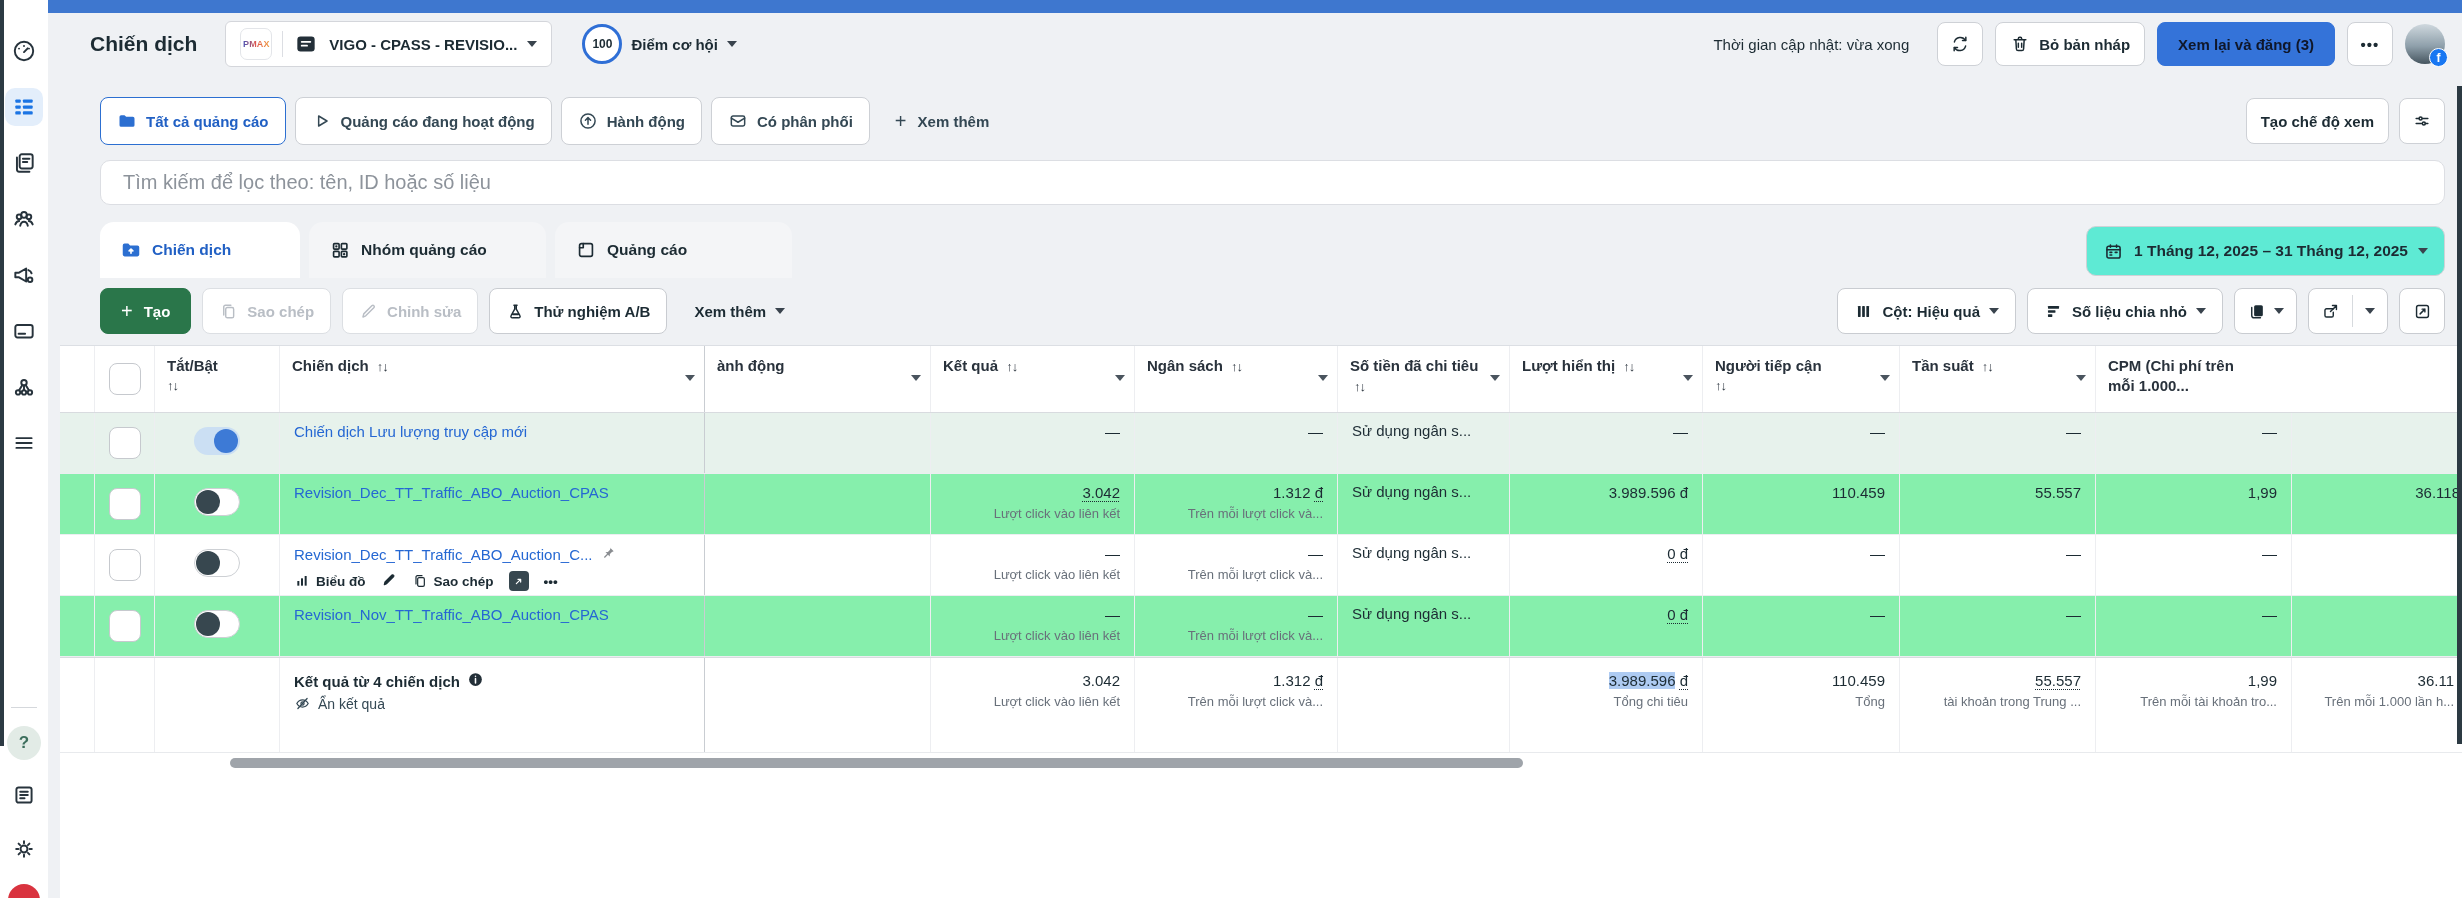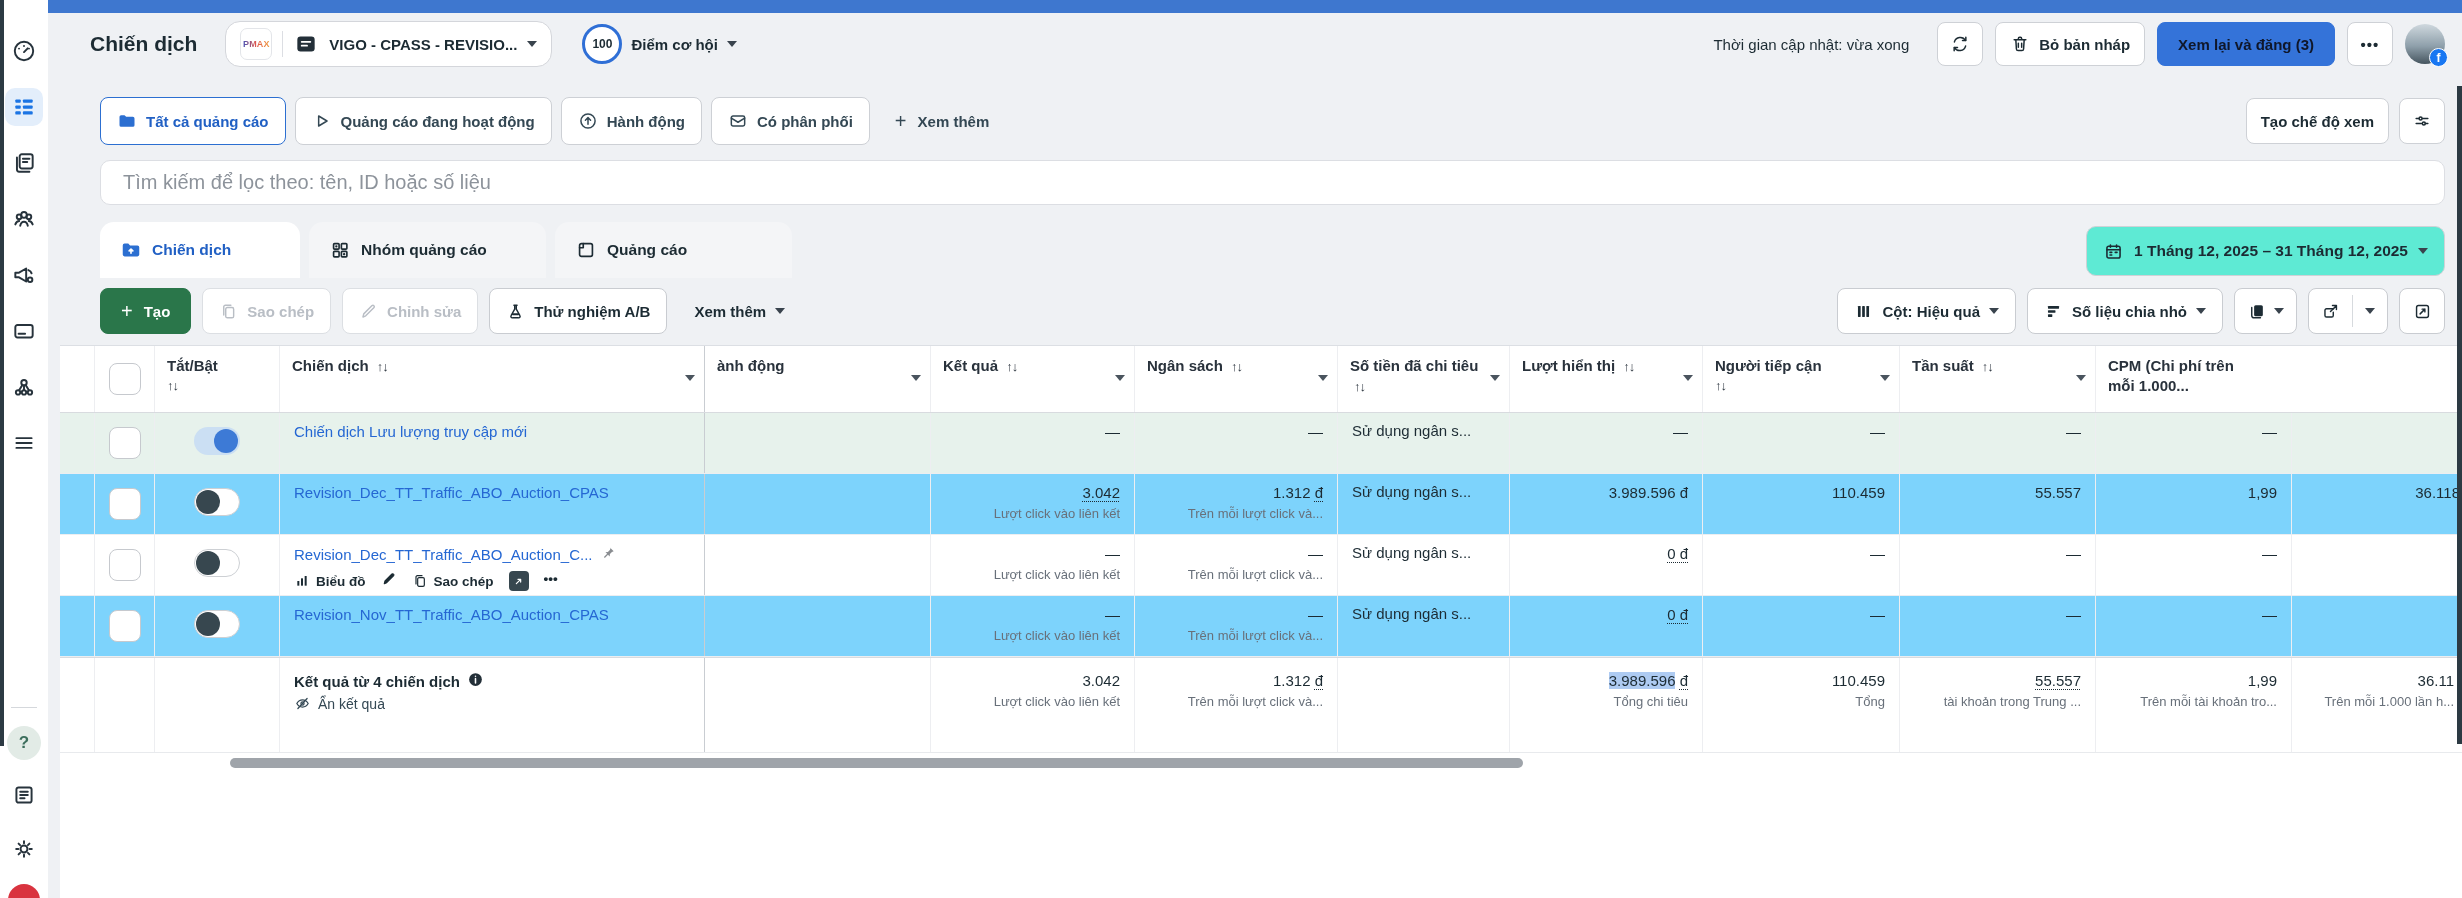--- a/index.html
+++ b/index.html
@@ -20,21 +20,21 @@
   .side-div{width:26px;height:1px;background:#d5d8dc;margin-bottom:2px}
   .help-circle{width:34px;height:34px;border-radius:50%;background:#e2ebe6;color:#3c6e5c;
                font-size:17px;font-weight:700;display:flex;align-items:center;justify-content:center}
   .red-cut{width:32px;height:32px;border-radius:50%;background:#d9333f;margin-bottom:-18px}
   
   .topstrip{position:absolute;left:48px;top:0;right:0;height:13px;background:#3e77cf;z-index:20}
   .main{position:absolute;left:48px;top:13px;right:0;bottom:0}
   
   .hdr{position:absolute;left:0;right:0;top:5px;height:52px;display:flex;align-items:center;padding:0 17px 0 42px;gap:16px}
   .page-title{font-size:21px;font-weight:700;color:#1c2b33}
-  .acct-pill{height:44px;background:#fff;border:1px solid #d4d6db;border-radius:15px;display:flex;align-items:center;gap:10px;padding:0 14px;margin-left:12px}
+  .acct-pill{height:44px;background:#fff;border:1px solid #d4d6db;border-radius:6px;display:flex;align-items:center;gap:10px;padding:0 14px;margin-left:12px}
   .pmax{width:30px;height:30px;border-radius:7px;border:1px solid #e3e5e9;display:flex;align-items:center;justify-content:center;
         font-size:9px;font-weight:800;letter-spacing:.2px;
         background-image:linear-gradient(90deg,#2b50c8,#e2574c,#f0a13c);-webkit-background-clip:text;background-clip:text;color:transparent}
   .pill-div{width:1px;height:26px;background:#dcdee3}
   .biz-ic svg{width:26px;height:26px;display:block}
   .acct-name{font-size:15px;font-weight:600;color:#1c2b33}
   .score{display:flex;align-items:center;gap:9px;margin-left:14px}
   .ring{width:34px;height:34px;border-radius:50%;border:3px solid #2f6fd6;background:#fff;display:flex;align-items:center;justify-content:center;font-size:12px;font-weight:700}
   .score-label{font-size:15px;font-weight:600}
   .hdr-right{margin-left:auto;display:flex;align-items:center;gap:12px}
@@ -89,32 +89,32 @@
   .hc{position:relative;padding:10px 20px 0 12px;font-size:15px;font-weight:600;color:#29323c;line-height:20px}
   .hc .sort{font-size:13px;margin-left:4px;letter-spacing:-1px;color:#29323c}
   .hc.blocky .sort{display:block;margin-left:0}
   .hc .ht.narrow{display:inline-block;max-width:150px}
   .hc .car{position:absolute;right:9px;top:29px;border-top-color:#4a545e}
   .cbx{width:30px;height:30px;border:1.5px solid #c6c9ce;border-radius:8px;background:#fff}
   .center{display:flex;align-items:flex-start;justify-content:center;padding-top:14px}
   .ghead .center{padding-top:17px}
   .row{height:60px;border-bottom:1px solid #eceef1}
   .row.green{background:#e7f2ec}
-  .row.gray{background:#7dd3fc}
+  .row.gray{background:#86efac}
   .sw{width:46px;height:28px;border-radius:14px;position:relative;box-sizing:border-box}
   .sw.on{background:#cbdff3}
   .sw.off{background:#fff;border:1.5px solid #cdd0d4}
   .knob{width:24px;height:24px;border-radius:50%;position:absolute;top:2px}
   .sw.on .knob{right:2px;background:#3d7ad6}
   .sw.off .knob{left:1px;top:0.5px;background:#37474f}
   .nm{padding:10px 12px 0 14px;font-size:15px}
   .link{color:#2567d3;text-decoration:none;white-space:nowrap}
   .namewrap{display:flex;align-items:center;gap:8px}
   .pin{color:#8a8d91}.pin svg{width:16px;height:16px}
-  .rowactions{display:flex;gap:15px;margin-top:7px;font-size:13.5px;font-weight:600;color:#1c2b33}
+  .rowactions{display:flex;align-items:center;gap:15px;margin-top:7px;font-size:13.5px;font-weight:600;color:#1c2b33}
   .rowactions svg{width:16px;height:16px}
   .darktile{width:20px;height:20px;border-radius:4px;background:#37474f;color:#fff;display:flex;align-items:center;justify-content:center}
   .darktile svg{width:13px;height:13px;stroke-width:2.2}
   .num{padding:9px 14px 0 0;text-align:right}
   .val{font-size:15px;color:#1c2b33;line-height:20px;white-space:nowrap}
   .sub{font-size:13px;color:#68707a;margin-top:3px;white-space:nowrap;overflow:hidden}
   .bud{padding:9px 8px 0 14px;font-size:15px;color:#1c2b33;white-space:nowrap;overflow:hidden}
   .dd{text-decoration:underline dotted 1px;text-underline-offset:3px}
   .cpmcell .val{margin-right:-12px}
   .sel{background:#aecbf2}

